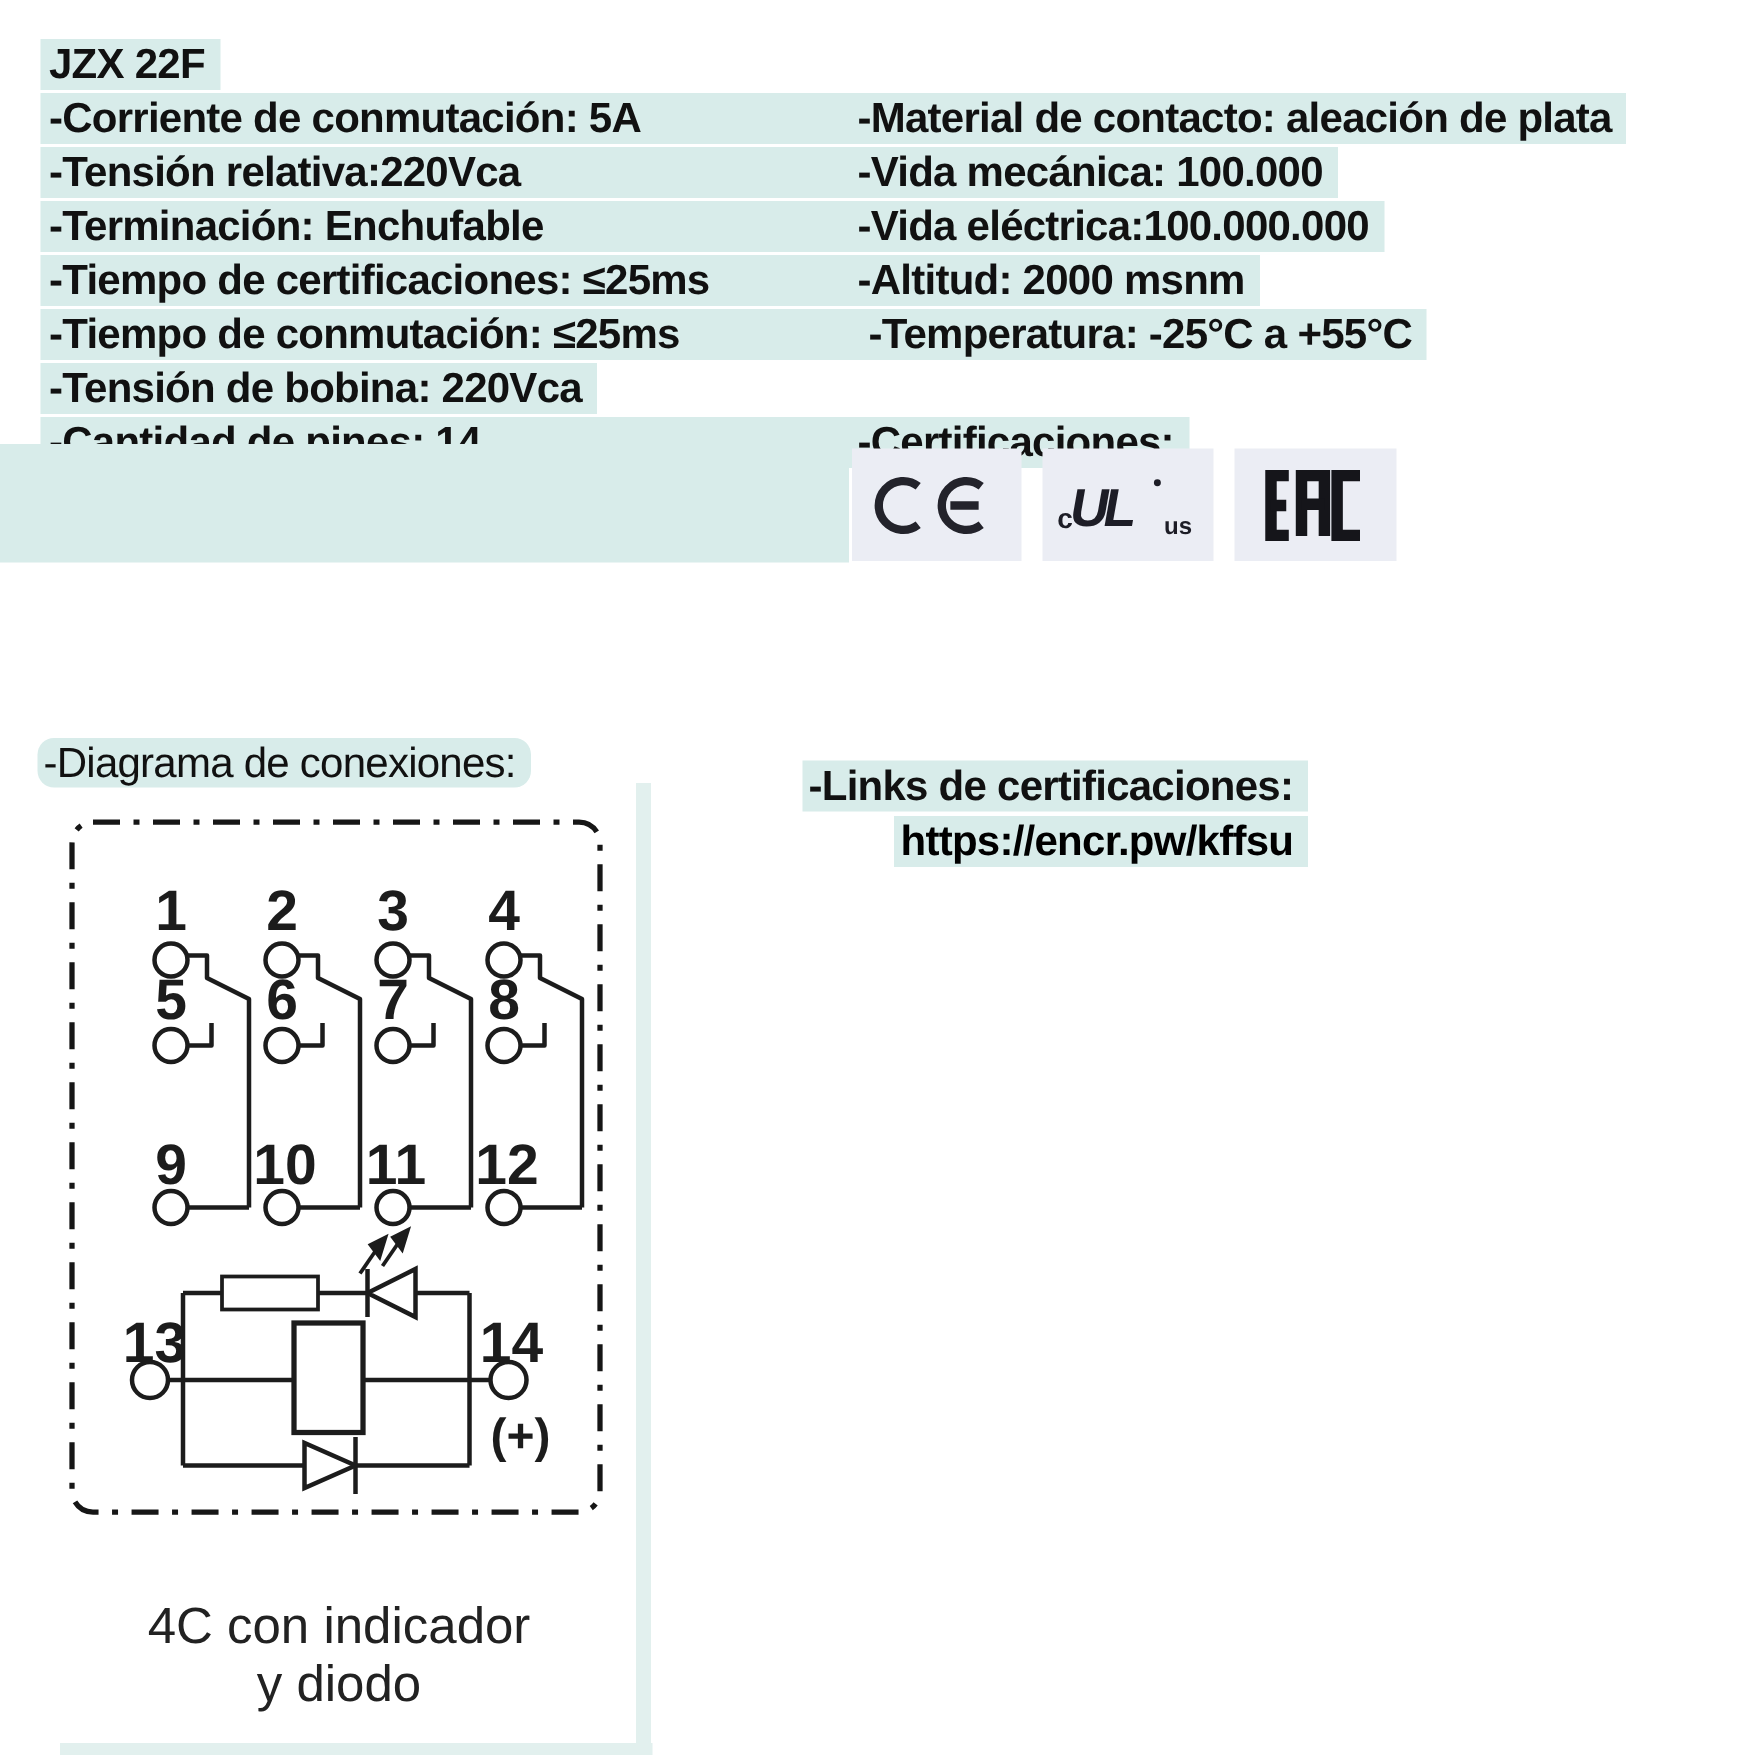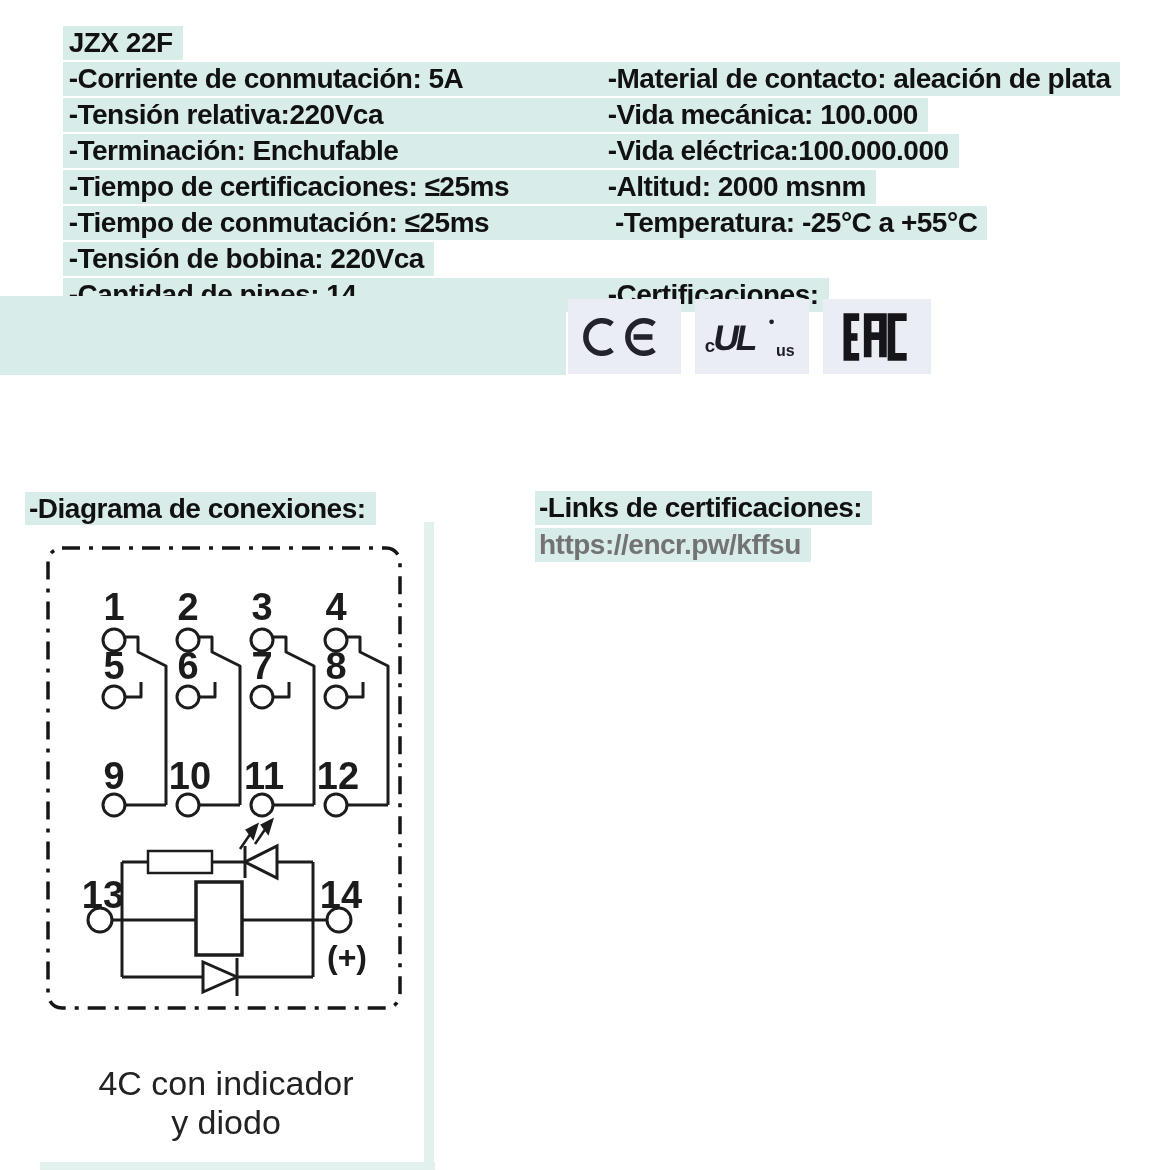--- a/index.html
+++ b/index.html
@@ -4,40 +4,40 @@
 <style>
   html,body{margin:0;padding:0;background:#ffffff;}
   .page{position:relative;width:1160px;height:1170px;overflow:hidden;
         font-family:"Liberation Sans", sans-serif;color:#111;}
   .hl{background:#d8ecea;}
 
   
   .specs{position:absolute;left:0;top:8px;width:1160px;}
   .spec-line{height:36px;white-space:pre;}
   .spec-line .hl{display:inline-block;line-height:34px;font-weight:bold;
-                 font-size:28px;letter-spacing:-0.5px;padding:0 10px 0 6px;white-space:pre;margin-left:36px;}
+                 font-size:28px;letter-spacing:-0.5px;padding:0 10px 0 6px;white-space:pre;}
   .col-left{display:inline-block;width:539px;white-space:pre;}
   .cert-row{position:relative;height:79px;}
   .lead{display:block;width:566px;height:100%;background:#d8ecea;}
   .logo-box{position:absolute;top:3px;height:75px;background:#ebedf4;
             display:flex;align-items:center;justify-content:center;}
   .logo-ce{left:568px;width:113px;}
   .logo-ul{left:695px;width:114px;}
   .logo-eac{left:823px;width:108px;}
 
   
   .lower{position:absolute;left:0;top:490px;width:1160px;height:680px;}
   .diagram-heading{position:absolute;left:25px;top:2px;display:inline-block;
-                   line-height:33px;font-weight:bold;font-size:28px;
-                   letter-spacing:-0.5px;padding:0 10px 0 4px;white-space:pre;}
-  .links-col{position:absolute;left:535px;top:1px;}
+                   line-height:33px;font-weight:normal;font-size:28px;
+                   letter-spacing:-0.5px;padding:0 10px 0 4px;white-space:pre;border-radius:11px;}
+  .links-col{position:absolute;left:535px;top:17px;text-align:right;}
   .links-col .line{height:37px;}
   .links-col .hl{display:inline-block;line-height:34px;font-weight:bold;
                  font-size:28px;letter-spacing:-0.5px;padding:0 10px 0 4px;white-space:pre;}
-  a.cert-link{color:#737373;text-decoration:none;}
+  a.cert-link{color:#000000;text-decoration:none;}
   .right-strip{position:absolute;left:424px;top:32px;width:10px;height:648px;background:#e2f0ee;}
   .bottom-strip{position:absolute;left:40px;top:672px;width:395px;height:8px;background:#e2f0ee;}
   .schematic{position:absolute;left:28px;top:35px;}
   .sch-text{font-family:"Liberation Sans", sans-serif;font-weight:700;fill:#1c1c1c;}
   .cap-text{font-family:"Liberation Sans", sans-serif;font-weight:400;fill:#222;}
 </style>
 </head>
 <body>
 
 <div class="page">

